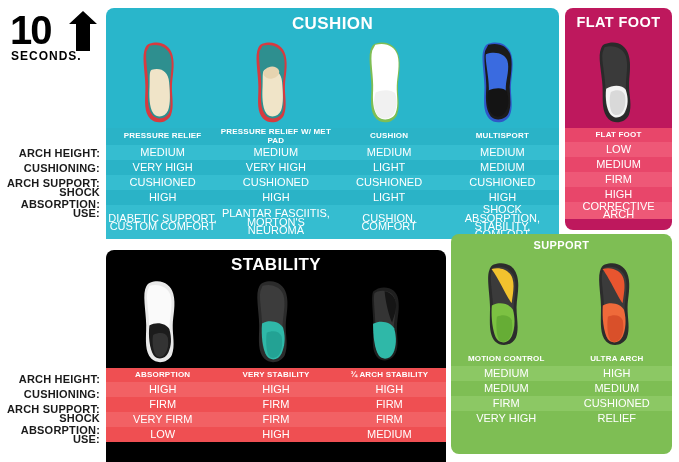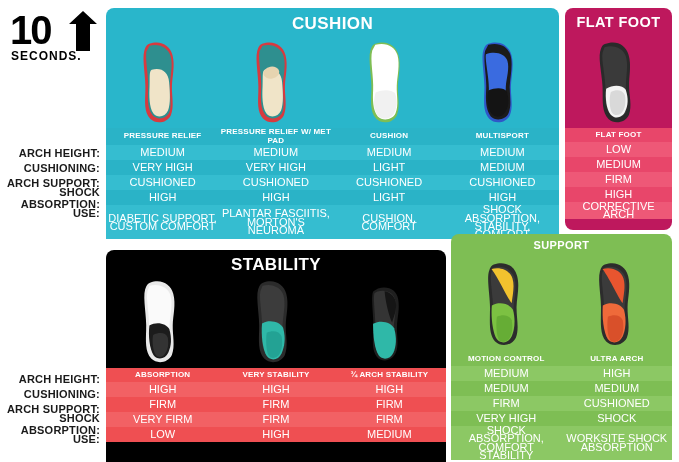--- a/index.html
+++ b/index.html
@@ -412,24 +412,20 @@
         <tr>
           <td>MEDIUM</td>
           <td>MEDIUM</td>
         </tr>
         <tr>
           <td>FIRM</td>
           <td>CUSHIONED</td>
         </tr>
         <tr>
           <td>VERY HIGH</td>
-          <td>SHOCK</td>
-        </tr>
-        <tr>
-          <td class="two-line">SHOCK ABSORPTION, COMFORT STABILITY</td>
-          <td class="two-line">WORKSITE SHOCK ABSORPTION</td>
+          <td>RELIEF</td>
         </tr>
       </tbody>
         </table>
     </div>
   </div>
 
 </div>
 
 </body></html>

